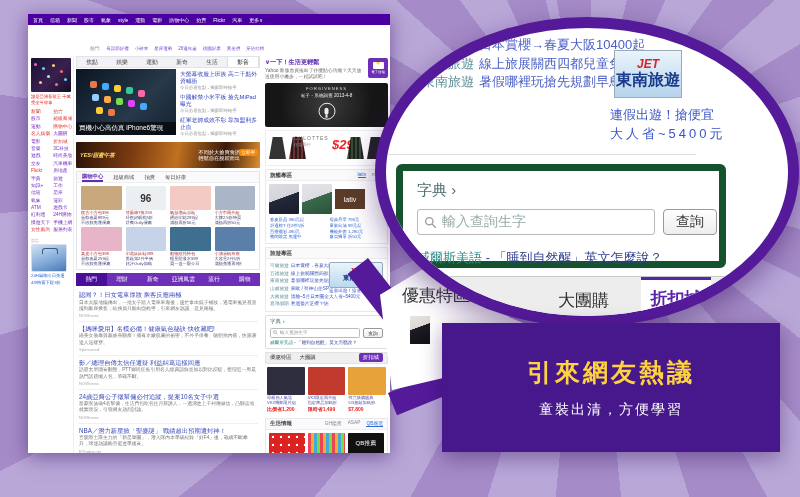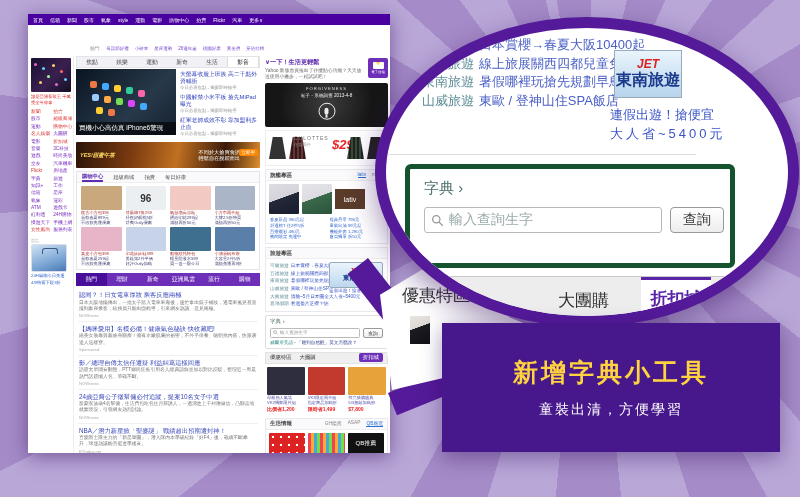--- a/index.html
+++ b/index.html
@@ -163,21 +163,21 @@
   .magtravel { position:absolute; left:36px; top:8px; width:260px; }
   .magtravel .row { font-size:13px; line-height:18.6px; white-space:nowrap; }
   .magtravel .ag { color:#5d8d96; margin-right:5px; }
   .magtravel .ti { color:#4a5fc5; }
   .magad { position:absolute; left:228px; top:22px; width:68px; height:48px; border:1px solid #9ab;
     background:linear-gradient(180deg,#eaf4fc 0%,#b6d4ec 100%); display:flex; flex-direction:column; align-items:center; justify-content:center; overflow:hidden; }
   .magad .jl { color:#d22; font-size:12px; font-weight:bold; font-style:italic; line-height:12px; }
   .magad .jb { color:#1a3a8c; font-size:16px; font-weight:bold; font-family:"Liberation Serif",serif; white-space:nowrap; }
   .magadl { position:absolute; left:224px; width:180px; color:#3a55c5; font-size:13px; white-space:nowrap; }
   .magdivider { position:absolute; left:0; top:126px; width:310px; border-bottom:1px solid #ddd; }
-  .magdict { position:absolute; left:19px; top:136px; width:330px; height:104px; border:5px solid #14532d; border-radius:6px; background:#fff; }
+  .magdict { position:absolute; left:10px; top:136px; width:330px; height:104px; border:7px solid #14532d; border-radius:6px; background:#fff; }
   .magdict .hd { position:absolute; left:14px; top:10px; color:#4c6b6b; font-size:15px; }
   .magdict .inp { position:absolute; left:14px; top:38px; width:238px; height:26px; border:1px solid #b9b9b9; border-radius:3px; display:flex; align-items:center; gap:5px; padding:0 6px; color:#9aa; font-size:14px; }
   .magdict .btn { position:absolute; left:260px; top:38px; width:54px; height:26px; border:1px solid #999; border-radius:4px; background:linear-gradient(#fff,#ededed); font-size:14px; color:#333; }
   .magdict .lk { position:absolute; left:14px; top:78px; font-size:13px; white-space:nowrap; }
   .magdict .lk .sc { color:#2e8b8b; } .magdict .lk .q { color:#33418f; }
   .magtabs { position:absolute; left:0; top:248px; width:100%; height:62px; background:#ededed; border-top:1px solid #c9c9c9; }
   .magtabs .t1 { position:absolute; left:6px; top:10px; font-size:19px; color:#333; }
   .magtabs .t2 { position:absolute; left:172px; top:12px; font-size:17px; color:#333; }
   .magtabs .t3 { position:absolute; left:255px; top:0; width:70px; height:40px; background:#fff; border-top:3px solid #5a24a8;
     color:#5a24a8; font-weight:bold; font-size:17px; display:flex; align-items:center; justify-content:center; }
@@ -621,23 +621,20 @@
           </div>
 
           <div class="row">
             <span class="ag">五福旅遊</span><span class="ti">線上旅展關西四都兒童免費</span>
           </div>
 
           <div class="row">
             <span class="ag">東南旅遊</span><span class="ti">暑假哪裡玩搶先規劃早鳥價</span>
           </div>
 
-          <div class="row">
-            <span class="ag">山威旅遊</span><span class="ti">東歐 / 登神山住SPA飯店</span>
-          </div>
 
 
         </div>
       <div class="magad">
         <span class="jl">JET</span>
         <span class="jb">東南旅遊</span>
       </div>
       <div class="magadl" style="top:78px">連假出遊！搶便宜</div>
       <div class="magadl" style="top:97px; letter-spacing:3px">大人省~5400元</div>
       <div class="magdivider"></div>
@@ -645,27 +642,30 @@
       <div class="magdict">
         <div class="hd"><span>字典</span> <span>›</span></div>
         <div class="inp">
           <svg width="13" height="13" viewBox="0 0 16 16">
               <circle cx="6.5" cy="6.5" r="4.5" fill="none" stroke="#999" stroke-width="1.6"></circle>
               <line x1="10" y1="10" x2="14.5" y2="14.5" stroke="#999" stroke-width="1.6"></line>
             </svg>
           <span>輸入查詢生字</span>
         </div>
         <button class="btn">查詢</button>
+        <div class="lk">
+          <span class="sc">威爾斯美語</span> <span class="q">- 「睡到自然醒」英文怎麼說？</span>
+        </div>
       </div>
 
       <div class="magtabs">
         <span class="t1">優惠特區</span>
         <span class="t2">大團購</span>
         <span class="t3">折扣城</span>
       </div>
     </div>
   </div>
 
   <div class="promo">
-    <span class="t">新增字典小工具</span>
+    <span class="t">引來網友熱議</span>
     <span class="s">童裝出清，方便學習</span>
   </div>
 </div>
 
 </body></html>

